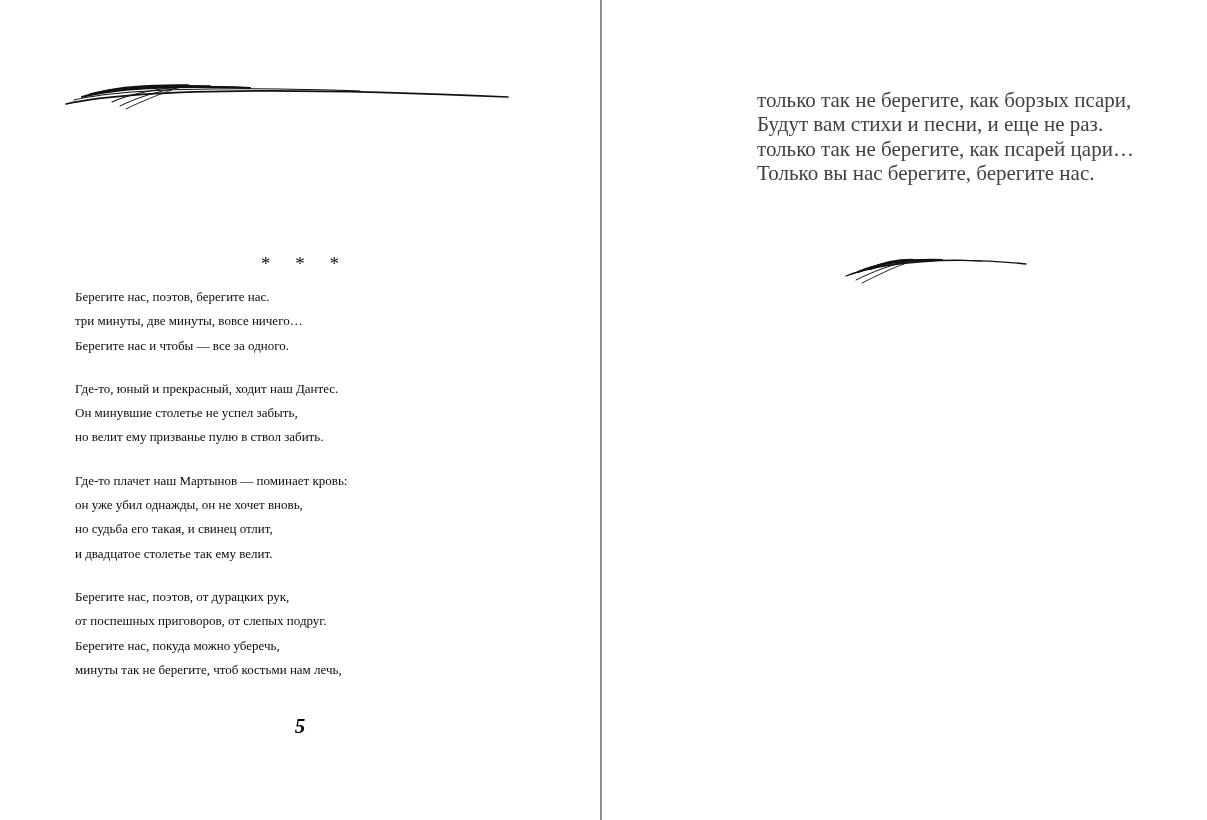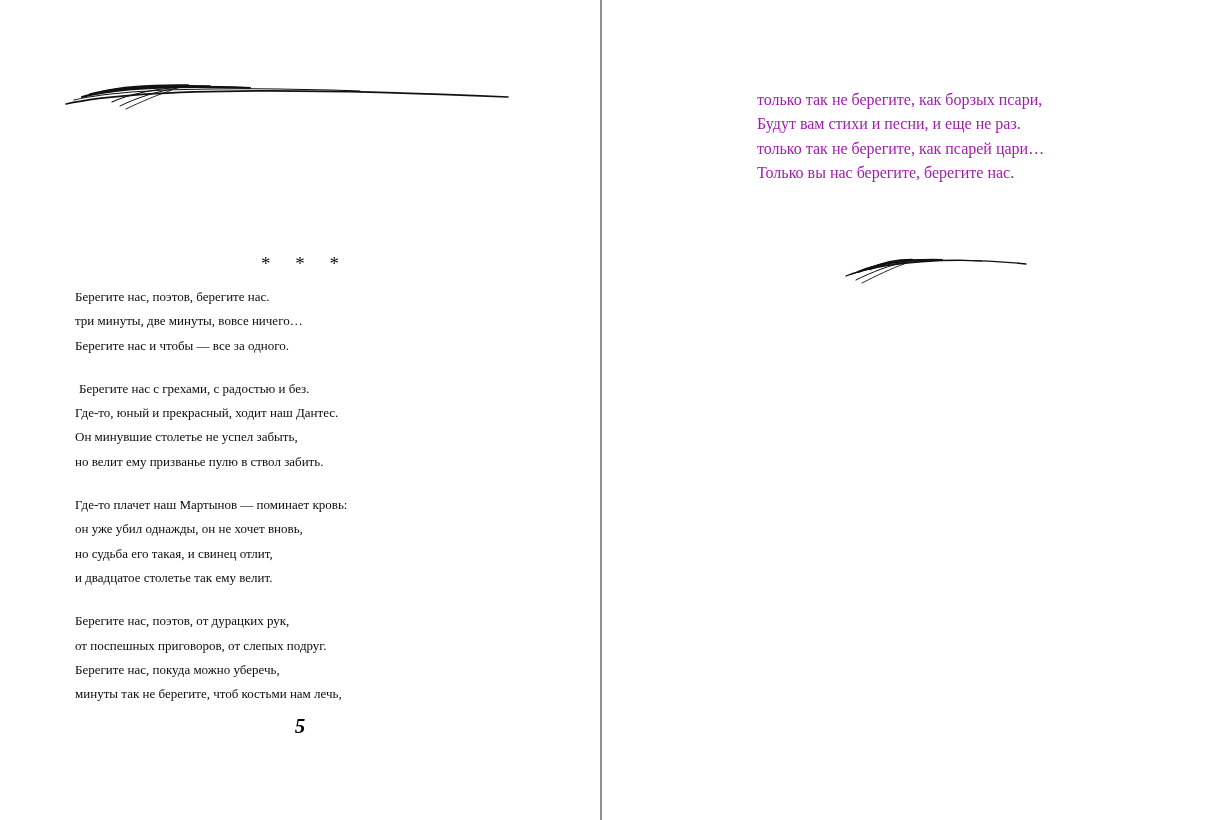--- a/index.html
+++ b/index.html
@@ -101,23 +101,23 @@
     font-weight: bold;
     font-family: "Liberation Serif", serif;
   }
 
   
   .poem-cont {
     position: absolute;
     left: 155px;
     top: 88px;
     width: 410px;
-    font-size: 16px;
+    font-size: 21px;
     line-height: 24.3px;
-    color: #a21caf;
+    color: #404040;
   }
 </style>
 </head>
 <body>
 
 <div class="spread">
 
   <div class="page page-left">
 
     <div class="ornament-top">
@@ -135,21 +135,20 @@
 
     <div class="asterisks">*  *  *</div>
 
     <div class="poem">
       <p class="stanza">
         <span class="line">Берегите нас, поэтов, берегите нас.</span>
         <span class="line">три минуты, две минуты, вовсе ничего…</span>
         <span class="line">Берегите нас и чтобы — все за одного.</span>
       </p>
       <p class="stanza">
-        <span class="line indent">Берегите нас с грехами, с радостью и без.</span>
         <span class="line">Где-то, юный и прекрасный, ходит наш Дантес.</span>
         <span class="line">Он минувшие столетье не успел забыть,</span>
         <span class="line">но велит ему призванье пулю в ствол забить.</span>
       </p>
       <p class="stanza">
         <span class="line">Где-то плачет наш Мартынов — поминает кровь:</span>
         <span class="line">он уже убил однажды, он не хочет вновь,</span>
         <span class="line">но судьба его такая, и свинец отлит,</span>
         <span class="line">и двадцатое столетье так ему велит.</span>
       </p>

